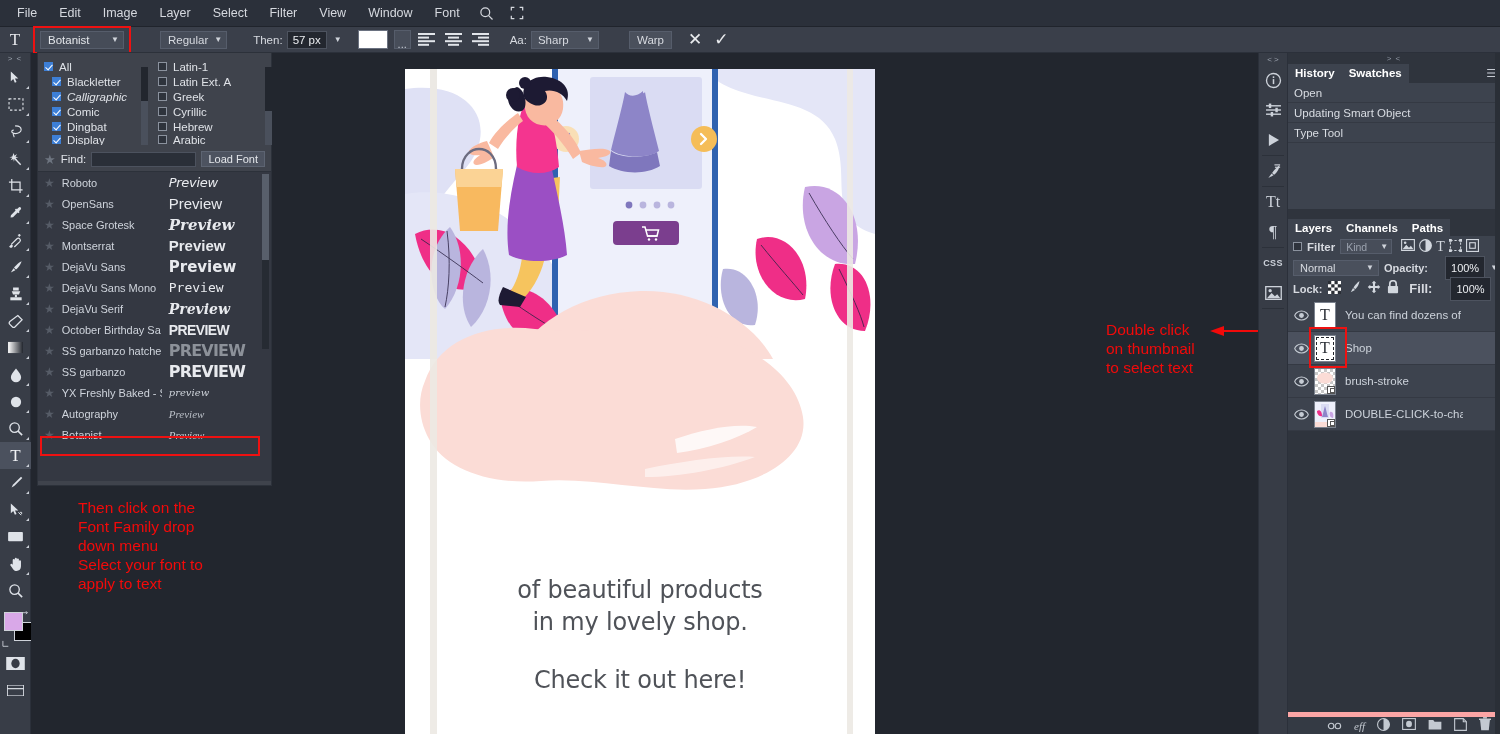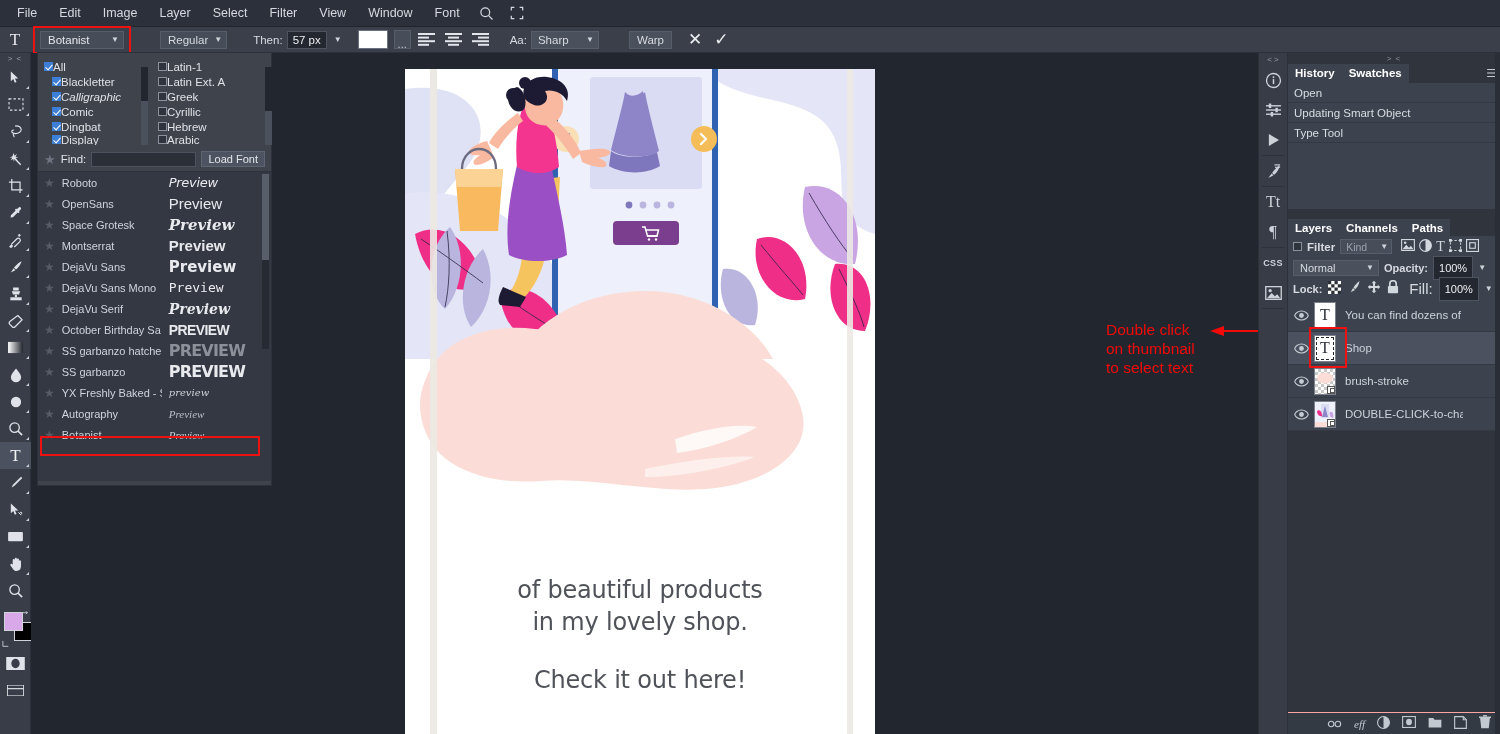--- a/index.html
+++ b/index.html
@@ -81,21 +81,21 @@
   .chip-sw{ position:absolute; left:22px; top:0px; width:9px;height:9px; }
 
   
   .fontpanel{
     position:absolute; left:37px; top:52px; width:235px; height:434px;
     background:#3f434c; border:1px solid #2c313a; z-index:40;
   }
   .fp-filters{ display:flex; padding:6px 4px 2px 6px; gap:0; height:96px; }
   .fp-col{ width:104px; position:relative; }
   .fp-col.right{ margin-left:10px; }
-  .fp-row{ display:flex; align-items:center; height:15px; font-size:11.5px; color:#dfe2e7; }
+  .fp-row{ display:flex; align-items:center; height:15px; gap:6px; font-size:11.5px; color:#dfe2e7; }
   .cb{ width:9px; height:9px; border:1px solid #8b929e; background:#2e333c; flex:0 0 auto; position:relative;}
   .cb.on{ background:#3d7fd6; border-color:#3d7fd6; }
   .cb.on:after{ content:""; position:absolute; left:2px; top:0px; width:3px;height:6px;
     border:solid #fff; border-width:0 1.6px 1.6px 0; transform:rotate(42deg); }
   .fp-scroll{ position:absolute; right:0px; top:8px; width:7px; height:78px; background:#4a505c; }
   .fp-scroll i{ display:block; width:7px; height:34px; background:#22262e; }
   .fp-scroll.r2 i{ height:44px; }
   .fp-find{
     display:flex; align-items:center; gap:5px; padding:2px 6px 4px 6px; height:22px;
   }
@@ -185,21 +185,21 @@
   .layers-tabrow{ display:flex; align-items:flex-end; height:19px; background:#2f343d; }
   .lp-filter{ display:flex; align-items:center; height:21px; gap:5px; padding-left:5px; background:#3d434e; }
   .lp-filter .cb{ width:9px;height:9px; }
   .kind{ background:#474d59; border:1px solid #565d6b; height:15px; min-width:52px; display:flex;
          align-items:center; justify-content:space-between; padding:0 3px 0 5px; font-size:10.5px; color:#9aa1ad; }
   .lp-icons{ display:flex; align-items:center; gap:4px; margin-left:4px; color:#d2d7de; }
   .lp-blend{ display:flex; align-items:center; height:21px; gap:5px; padding-left:5px; background:#3d434e; }
   .blendsel{ background:#4a505c; border:1px solid #565d6b; height:16px; width:86px; display:flex;
              align-items:center; justify-content:space-between; padding:0 4px 0 6px; font-size:11px; }
   .numbox{ background:#23272f; border:1px solid #4d535f; height:24px; padding:0 5px; display:flex;
-           align-items:center; font-size:11px; color:#eceef1; }
+           align-items:center; font-size:11px; color:#eceef1;margin-left:12px; }
   .lp-lock{ display:flex; align-items:center; height:21px; gap:6px; padding-left:5px; background:#3d434e; }
 
   .layerlist{ background:#3d434e; }
   .layerrow{
     display:flex; align-items:center; height:33px; border-bottom:1px solid #343943; position:relative;
   }
   .layerrow.sel{ background:#4b515e; }
   .eye{ width:26px; display:flex; align-items:center; justify-content:center; color:#c6ccd4; }
   .thumb{ width:22px; height:27px; border:1px solid #7b828e; background:#fff; flex:0 0 auto; position:relative; overflow:hidden;}
   .thumb.tsel{ outline:1px dashed #23262c; outline-offset:-3px; }
@@ -211,21 +211,21 @@
       linear-gradient(45deg,#c8c8c8 25%,transparent 25%,transparent 75%,#c8c8c8 75%),
       linear-gradient(45deg,#c8c8c8 25%,transparent 25%,transparent 75%,#c8c8c8 75%);
     background-size:6px 6px; background-position:0 0,3px 3px; background-color:#fff;
   }
   .smartbadge{ position:absolute; right:0; bottom:0; width:8px;height:8px; background:#fff; border:1px solid #555; }
   .smartbadge:after{ content:""; position:absolute; left:1.5px; top:1.5px; width:3px;height:3px; border:1px solid #555;}
 
   .lp-bottom{
     position:absolute; left:0; bottom:0; width:212px; height:22px; background:#343a44;
     display:flex; align-items:center; justify-content:flex-end; gap:12px; padding-right:9px;
-    border-top:1px solid #fca5a5; color:#c3c9d1;
+    border-top:5px solid #fca5a5; color:#c3c9d1;
   }
   .scrollbar-v{ position:absolute; right:0; top:0; width:5px; height:100%; background:#2a2f37; }
 </style>
 </head>
 <body>
 
 <div class="app">
 
   <div class="menubar">
     <div class="mi">File</div>
@@ -725,20 +725,25 @@
         <span class="fname">Botanist</span>
         <span class="fprev p-botanist">Preview</span>
       </div>
       <div class="redbox" style="left:2px;top:264px;width:220px;height:20px;"></div>
       <div class="fp-listscroll">
           <i></i>
         </div>
     </div>
   </div>
 
+  <div class="ann" style="left:78px; top:498px; width:200px;">Then click on the
+Font Family drop
+down menu
+Select your font to
+apply to text</div>
 
   <div class="ann" style="left:1106px; top:320px; width:130px;">Double click
 on thumbnail
 to select text</div>
 
   <svg style="position:absolute; left:1208px; top:320px; width:120px; height:26px;">
     <line x1="112" y1="11" x2="14" y2="11" stroke="#f20a0a" stroke-width="2.2"></line>
     <path d="M2 11 L16 6 L16 16 Z" fill="#f20a0a"></path>
   </svg>
 
@@ -903,21 +908,21 @@
         <svg width="14" height="14" viewBox="0 0 15 15">
             <path d="M7.5 0.8 L10 3.5 H8.6 V6.5 H11.5 V5.1 L14.2 7.5 L11.5 9.9 V8.5 H8.6 V11.5 H10 L7.5 14.2 L5 11.5 H6.4 V8.5 H3.5 V9.9 L0.8 7.5 L3.5 5.1 V6.5 H6.4 V3.5 H5 Z" fill="#d2d7de"></path>
           </svg>
       </span>
       <span>
         <svg width="12" height="14" viewBox="0 0 13 15">
             <path d="M3 6.5 V4.2 a3.5 3.5 0 0 1 7 0 V6.5" fill="none" stroke="#d2d7de" stroke-width="1.8"></path>
             <rect x="1" y="6.3" width="11" height="8" rx="1" fill="#d2d7de"></rect>
           </svg>
       </span>
-      <span style="font-size:15px;font-weight:normal;margin-left:4px;">Fill:</span>
+      <span style="font-size:13px;font-weight:bold;margin-left:4px;">Fill:</span>
       <span class="numbox">100%</span>
       <span class="caret">▼</span>
     </div>
 
     <div class="layerlist">
 
       <div class="layerrow">
         <span class="eye">
           <svg width="15" height="11" viewBox="0 0 16 12">
               <path d="M8 1 C12 1 14.8 4 15.4 6 C14.8 8 12 11 8 11 C4 11 1.2 8 .6 6 C1.2 4 4 1 8 1z" fill="none" stroke="#c6ccd4" stroke-width="1.1"></path>

